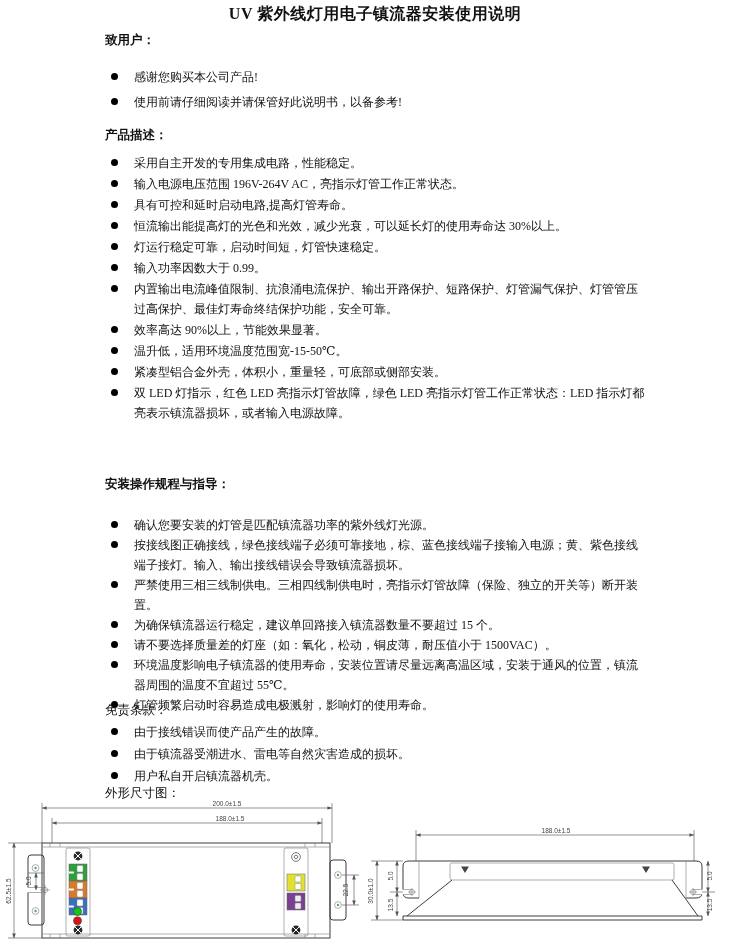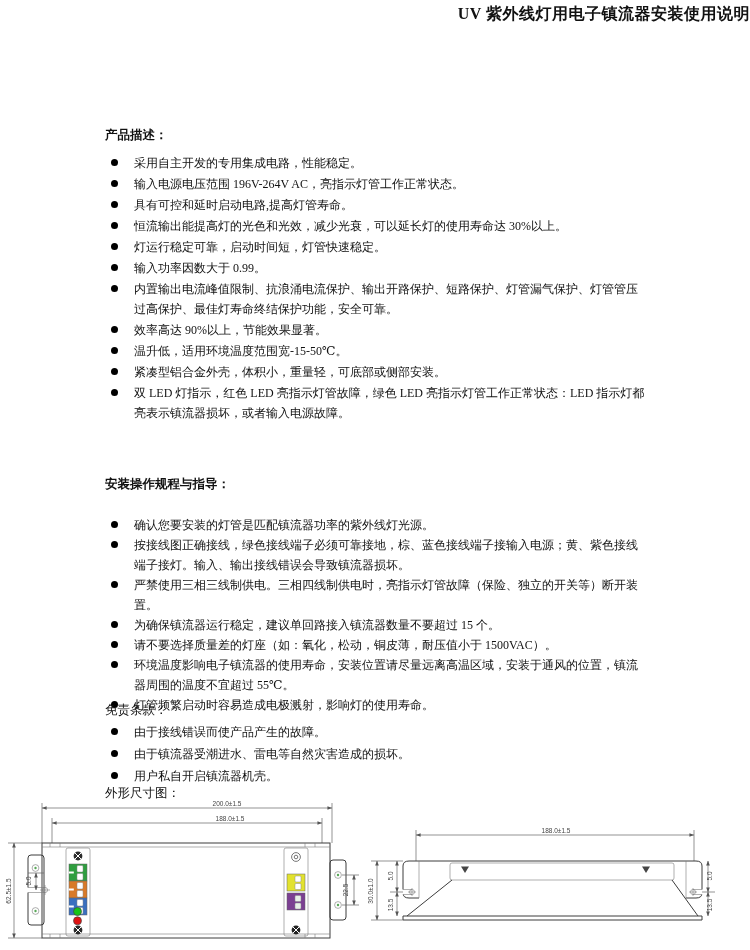--- a/index.html
+++ b/index.html
@@ -1,18 +1,18 @@
 <!DOCTYPE html>
 <html><head>
 <meta charset="utf-8">
 <style>
   html,body{margin:0;padding:0;background:#fff;}
   .page{position:relative;width:750px;height:950px;background:#fff;overflow:hidden;
         font-family:"Liberation Serif","DejaVu Serif",serif;color:#111;}
-  .title{position:absolute;top:4px;left:0;width:100%;text-align:right;
+  .title{position:absolute;top:4px;left:0;width:100%;text-align:center;
          font-weight:bold;font-size:16px;letter-spacing:.5px;}
   .block{position:absolute;left:105px;width:548px;}
   .heading{font-size:12.5px;font-weight:bold;line-height:20px;}
   .heading.plain{font-weight:normal;}
   ul.blist{list-style:none;margin:0;padding:0;}
   .bullet{display:flex;align-items:flex-start;font-size:12px;line-height:20px;}
   .dot{flex:0 0 auto;width:7px;height:7px;border-radius:50%;background:#000;margin:6px 16px 0 6px;}
   .btext{width:514px;}
   #blockA{top:30px}  #blockA ul{margin-top:17px} #blockA .bullet{margin-bottom:5px}
   #blockB{top:125px} #blockB ul{margin-top:8px} #blockB .bullet{margin-bottom:1px}
@@ -25,20 +25,33 @@
   .cadthin{stroke:#7a7a7a;stroke-width:.6;fill:none;}
   .dim{stroke:#666;stroke-width:.7;fill:none;}
 </style>
 </head>
 <body>
 
 <div class="page">
 
   <div class="title">UV 紫外线灯用电子镇流器安装使用说明</div>
 
+  <div class="block" id="blockA">
+    <div class="heading">致用户：</div>
+    <ul class="blist">
+        <li class="bullet">
+          <span class="dot"></span>
+          <span class="btext">感谢您购买本公司产品!</span>
+        </li>
+        <li class="bullet">
+          <span class="dot"></span>
+          <span class="btext">使用前请仔细阅读并请保管好此说明书，以备参考!</span>
+        </li>
+      </ul>
+  </div>
 
   <div class="block" id="blockB">
     <div class="heading">产品描述：</div>
     <ul class="blist">
         <li class="bullet">
           <span class="dot"></span>
           <span class="btext">采用自主开发的专用集成电路，性能稳定。</span>
         </li>
         <li class="bullet">
           <span class="dot"></span>

